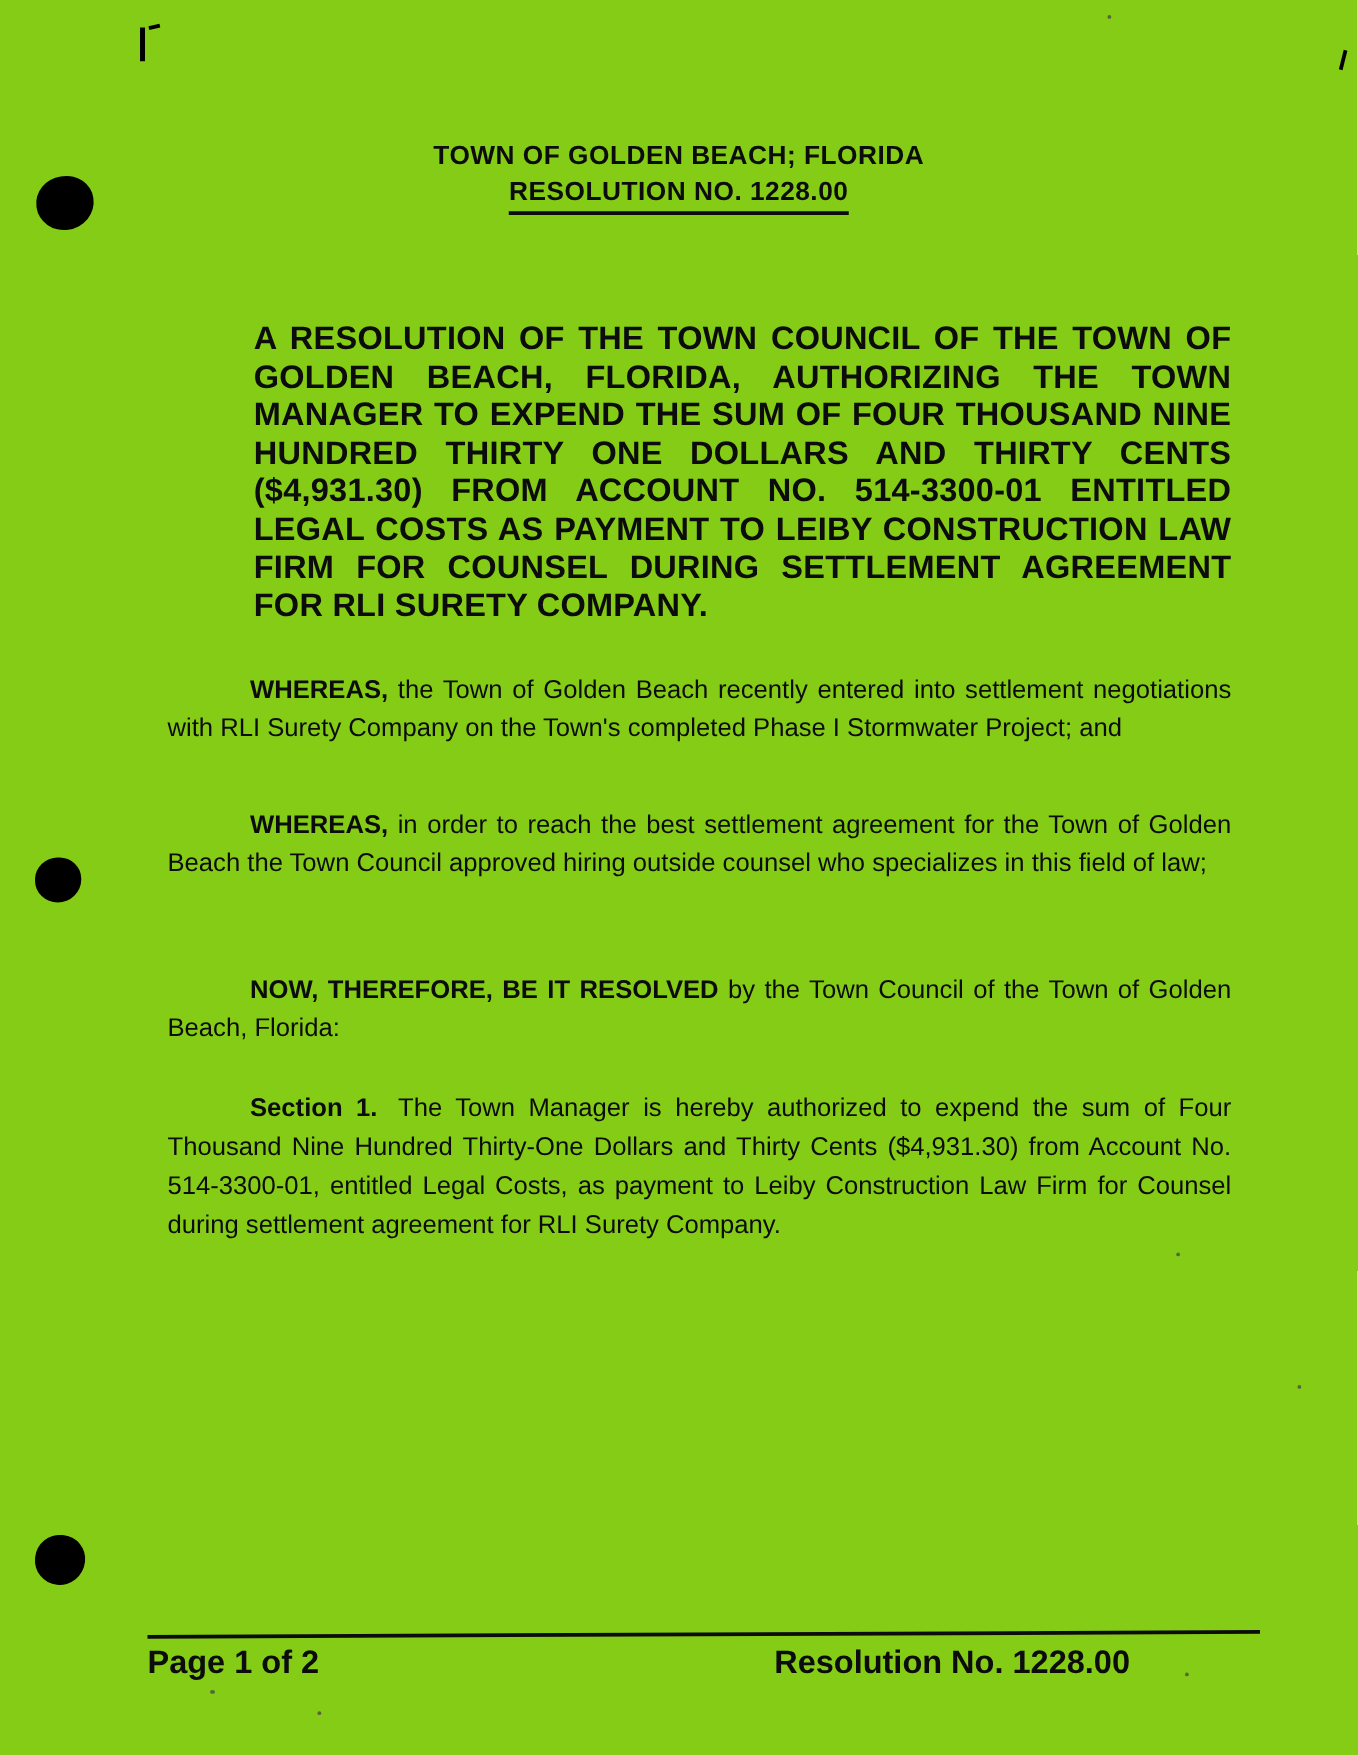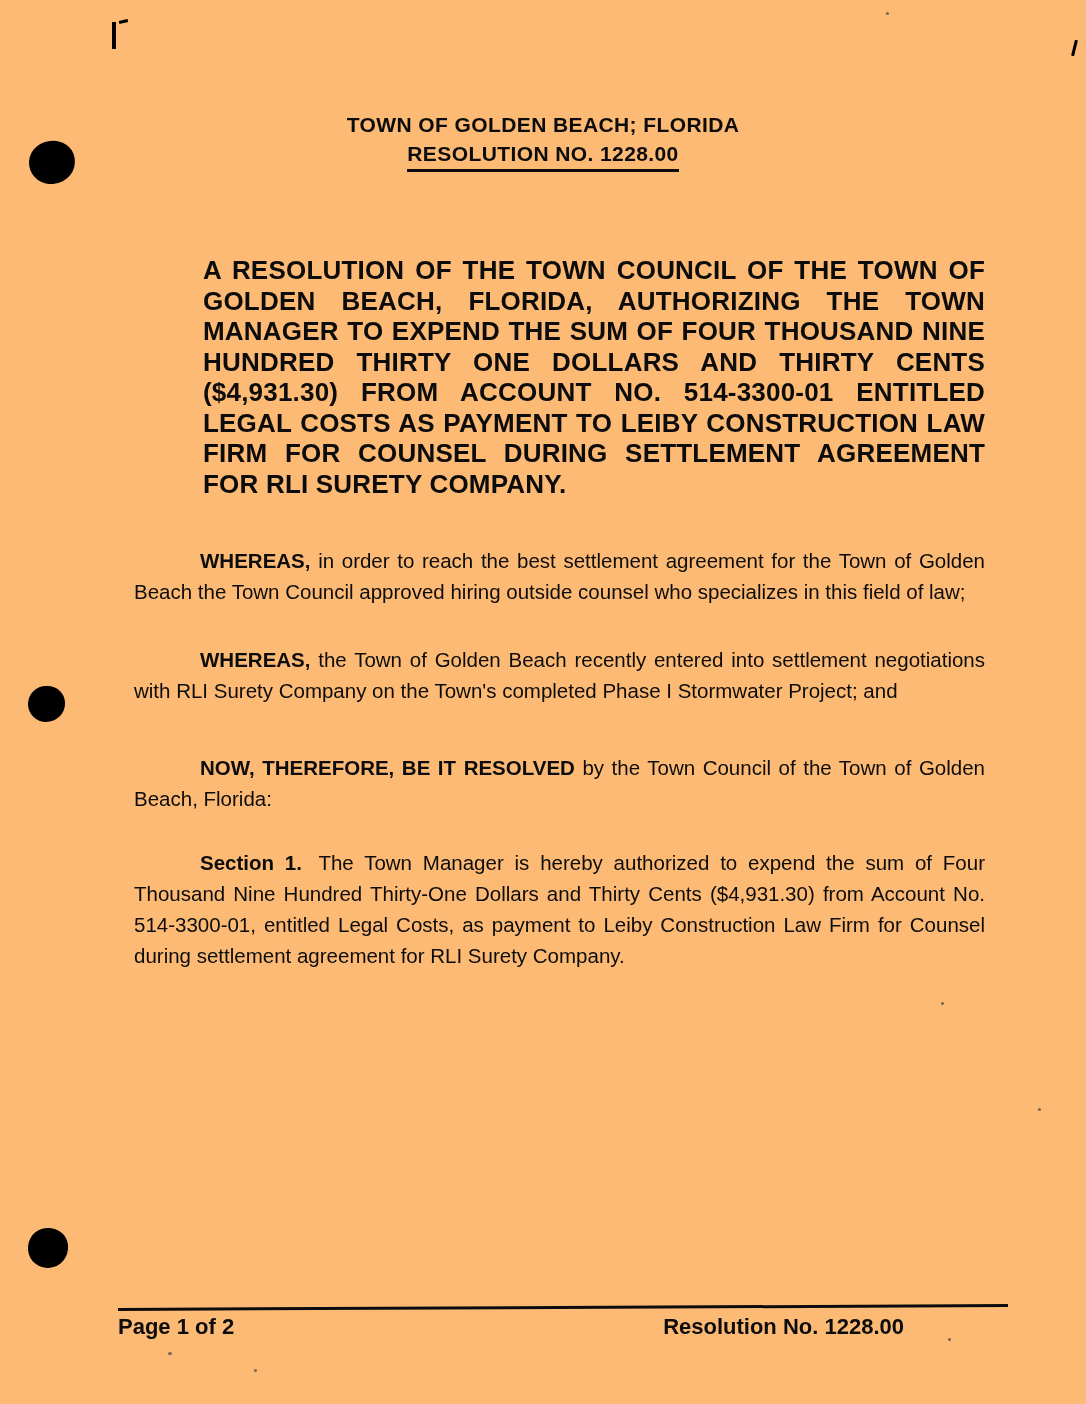--- a/index.html
+++ b/index.html
@@ -4,21 +4,21 @@
 <style>
   html, body {
     margin: 0;
     padding: 0;
     background: #ffffff;
   }
   .page {
     position: relative;
     width: 1086px;
     height: 1404px;
-    background: #fdba74;
+    background: #84cc16;
     overflow: hidden;
     font-family: "Liberation Sans", sans-serif;
     color: #0c0c0c;
   }
 
   
   .hole-punch {
     position: absolute;
     background: #000;
     border-radius: 50% 48% 52% 50%;
@@ -93,21 +93,21 @@
     line-height: 31px;
     text-align: justify;
     text-align-last: left;
     text-indent: 66px;
   }
   .body-para .lead {
     font-weight: bold;
   }
   .mt-w1 { margin-top: 37px; }
   .mt-w2 { margin-top: 46px; }
-  .mt-now { margin-top: 46px; }
+  .mt-now { margin-top: 70px; }
   .mt-s1 { margin-top: 33px; }
   .lead-gap { margin-right: 6px; }
 
   
   .footer-rule {
     position: absolute;
     left: 118px;
     top: 1306px;
     width: 890px;
     height: 3px;
@@ -115,21 +115,21 @@
     transform: rotate(-0.25deg);
   }
   .footer-row {
     position: absolute;
     left: 118px;
     top: 1314px;
     width: 890px;
     display: flex;
     justify-content: space-between;
     font-weight: bold;
-    font-size: 22px;
+    font-size: 26px;
   }
   .footer-right {
     margin-right: 104px;
   }
 </style>
 </head>
 <body>
 
 <div class="page">
 
@@ -147,26 +147,26 @@
 
   <div class="title-block">
     <div>TOWN OF GOLDEN BEACH; FLORIDA</div>
     <div>
       <span class="title-underline">RESOLUTION NO. 1228.00</span>
     </div>
   </div>
 
   <p class="heading-para">A RESOLUTION OF THE TOWN COUNCIL OF THE TOWN OF GOLDEN BEACH, FLORIDA, AUTHORIZING THE TOWN MANAGER TO EXPEND THE SUM OF FOUR THOUSAND NINE HUNDRED THIRTY ONE DOLLARS AND THIRTY CENTS ($4,931.30) FROM ACCOUNT NO. 514-3300-01 ENTITLED LEGAL COSTS AS PAYMENT TO LEIBY CONSTRUCTION LAW FIRM FOR COUNSEL DURING SETTLEMENT AGREEMENT FOR RLI SURETY COMPANY.</p>
 
+  <p class="body-para mt-w1">
+    <span class="lead">WHEREAS,</span><span> the Town of Golden Beach recently entered into settlement negotiations with RLI Surety Company on the Town's completed Phase I Stormwater Project; and</span>
+  </p>
+
   <p class="body-para mt-w2">
     <span class="lead">WHEREAS,</span><span> in order to reach the best settlement agreement for the Town of Golden Beach the Town Council approved hiring outside counsel who specializes in this field of law;</span>
-  </p>
-
-  <p class="body-para mt-w1">
-    <span class="lead">WHEREAS,</span><span> the Town of Golden Beach recently entered into settlement negotiations with RLI Surety Company on the Town's completed Phase I Stormwater Project; and</span>
   </p>
 
   <p class="body-para mt-now">
     <span class="lead">NOW, THEREFORE, BE IT RESOLVED</span><span> by the Town Council of the Town of Golden Beach, Florida:</span>
   </p>
 
   <p class="body-para mt-s1">
     <span class="lead lead-gap">Section 1.</span><span> The Town Manager is hereby authorized to expend the sum of Four Thousand Nine Hundred Thirty-One Dollars and Thirty Cents ($4,931.30) from Account No. 514-3300-01, entitled Legal Costs, as payment to Leiby Construction Law Firm for Counsel during settlement agreement for RLI Surety Company.</span>
   </p>
 

